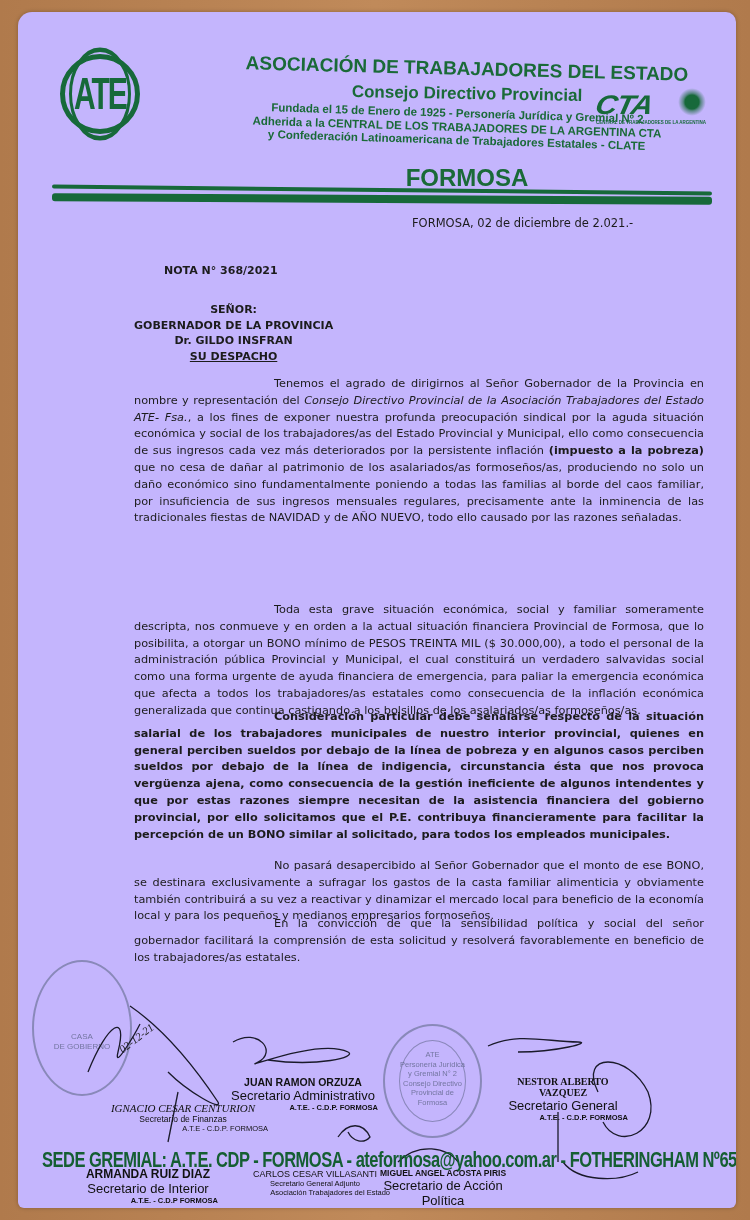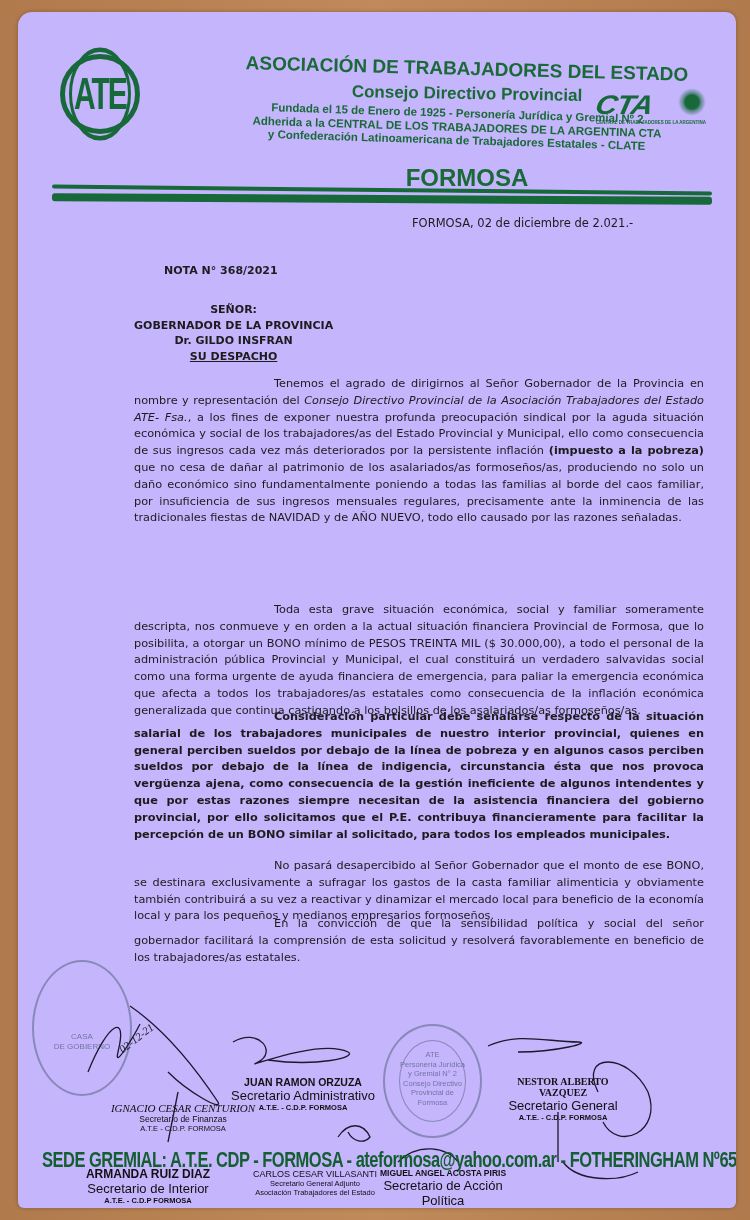--- a/index.html
+++ b/index.html
@@ -65,21 +65,21 @@
     .p4 { top:864px; }
     .p5 { top:904px; }
     .p6 { top:1006px; }
     .it { font-style:italic; }
     .bd { font-weight:bold; }
 
     
     .sig { position:absolute; text-align:center; color:#111; font-family:"Liberation Sans", sans-serif; }
     .sig .name { font-weight:bold; font-size:10.5px; }
     .sig .role { font-size:13px; font-weight:normal; }
-    .sig .org { font-size:7.5px; font-weight:bold; }
+    .sig .org { font-size:7.5px; font-weight:bold;text-align:right; }
     .sig-cent { left:80px; top:1090px; width:170px; }
     .sig-cent .name { font-family:"Liberation Serif", serif; font-style:italic; font-weight:normal; font-size:11px; }
     .sig-orz { left:210px; top:1064px; width:150px; }
     .sig-vaz { left:480px; top:1064px; width:130px; }
     .sig-vaz .name { font-family:"Liberation Serif", serif; font-size:10px; }
     .sig-ruiz { left:60px; top:1155px; width:140px; }
     .sig-vill { left:222px; top:1157px; width:150px; }
     .sig-vill .name { font-size:9px; font-weight:normal; }
     .sig-vill .role, .sig-vill .org { font-weight:normal; font-size:7.5px; font-family:"Liberation Sans", sans-serif; }
     .sig-acos { left:350px; top:1156px; width:150px; }

